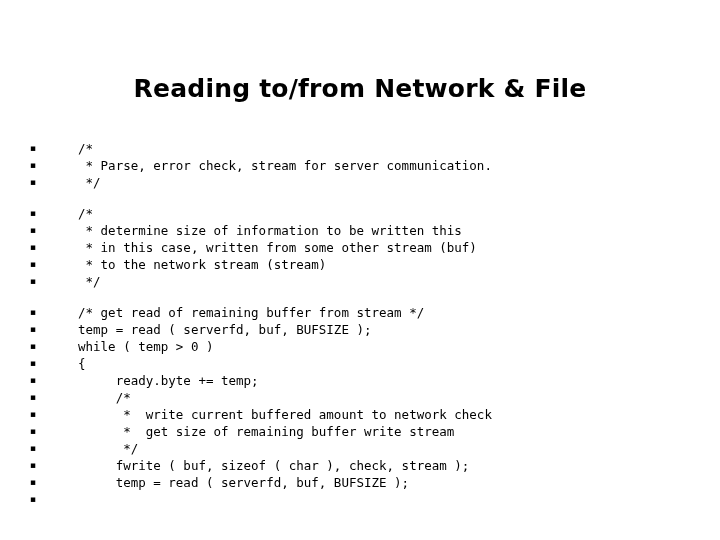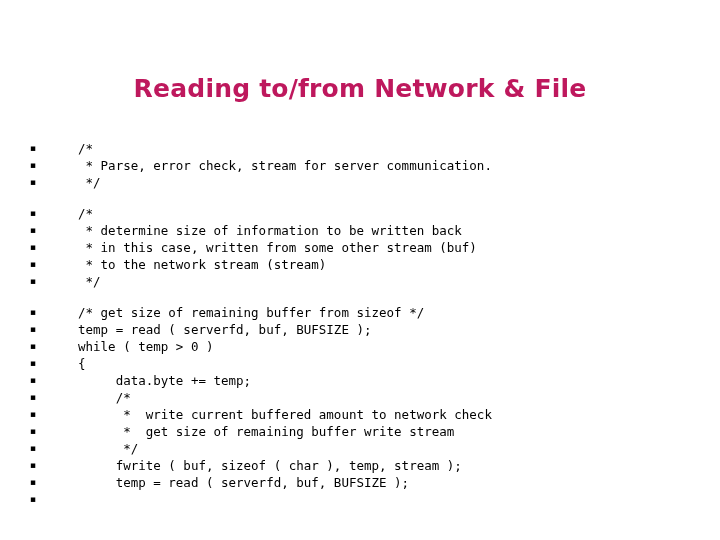--- a/index.html
+++ b/index.html
@@ -64,21 +64,21 @@
     line-height: 17px;
     color: #000000;
     white-space: pre;
   }
 </style>
 </head>
 <body>
 
 <div class="slide">
 
-  <div class="slide-title" style="color: #be185d;">Reading to/from Network &amp; File</div>
+  <div class="slide-title" style="color: #000000;">Reading to/from Network &amp; File</div>
 
   <div class="body-area">
 
     <div class="code-block">
       <div class="code-line">
         <span class="bullet">▪</span>
         <span class="code-text">/*</span>
       </div>
       <div class="code-line">
         <span class="bullet">▪</span>
@@ -90,76 +90,76 @@
       </div>
     </div>
 
     <div class="code-block">
       <div class="code-line">
         <span class="bullet">▪</span>
         <span class="code-text">/*</span>
       </div>
       <div class="code-line">
         <span class="bullet">▪</span>
-        <span class="code-text"> * determine size of information to be written back</span>
+        <span class="code-text"> * determine size of information to be written this</span>
       </div>
       <div class="code-line">
         <span class="bullet">▪</span>
         <span class="code-text"> * in this case, written from some other stream (buf)</span>
       </div>
       <div class="code-line">
         <span class="bullet">▪</span>
         <span class="code-text"> * to the network stream (stream)</span>
       </div>
       <div class="code-line">
         <span class="bullet">▪</span>
         <span class="code-text"> */</span>
       </div>
     </div>
 
     <div class="code-block">
       <div class="code-line">
         <span class="bullet">▪</span>
-        <span class="code-text">/* get size of remaining buffer from sizeof */</span>
+        <span class="code-text">/* get read of remaining buffer from stream */</span>
       </div>
       <div class="code-line">
         <span class="bullet">▪</span>
         <span class="code-text">temp = read ( serverfd, buf, BUFSIZE );</span>
       </div>
       <div class="code-line">
         <span class="bullet">▪</span>
         <span class="code-text">while ( temp &gt; 0 )</span>
       </div>
       <div class="code-line">
         <span class="bullet">▪</span>
         <span class="code-text">{</span>
       </div>
       <div class="code-line">
         <span class="bullet">▪</span>
-        <span class="code-text">     data.byte += temp;</span>
+        <span class="code-text">     ready.byte += temp;</span>
       </div>
       <div class="code-line">
         <span class="bullet">▪</span>
         <span class="code-text">     /*</span>
       </div>
       <div class="code-line">
         <span class="bullet">▪</span>
         <span class="code-text">      *  write current buffered amount to network check</span>
       </div>
       <div class="code-line">
         <span class="bullet">▪</span>
         <span class="code-text">      *  get size of remaining buffer write stream</span>
       </div>
       <div class="code-line">
         <span class="bullet">▪</span>
         <span class="code-text">      */</span>
       </div>
       <div class="code-line">
         <span class="bullet">▪</span>
-        <span class="code-text">     fwrite ( buf, sizeof ( char ), temp, stream );</span>
+        <span class="code-text">     fwrite ( buf, sizeof ( char ), check, stream );</span>
       </div>
       <div class="code-line">
         <span class="bullet">▪</span>
         <span class="code-text">     temp = read ( serverfd, buf, BUFSIZE );</span>
       </div>
       <div class="code-line">
         <span class="bullet">▪</span>
         <span class="code-text"></span>
       </div>
     </div>

